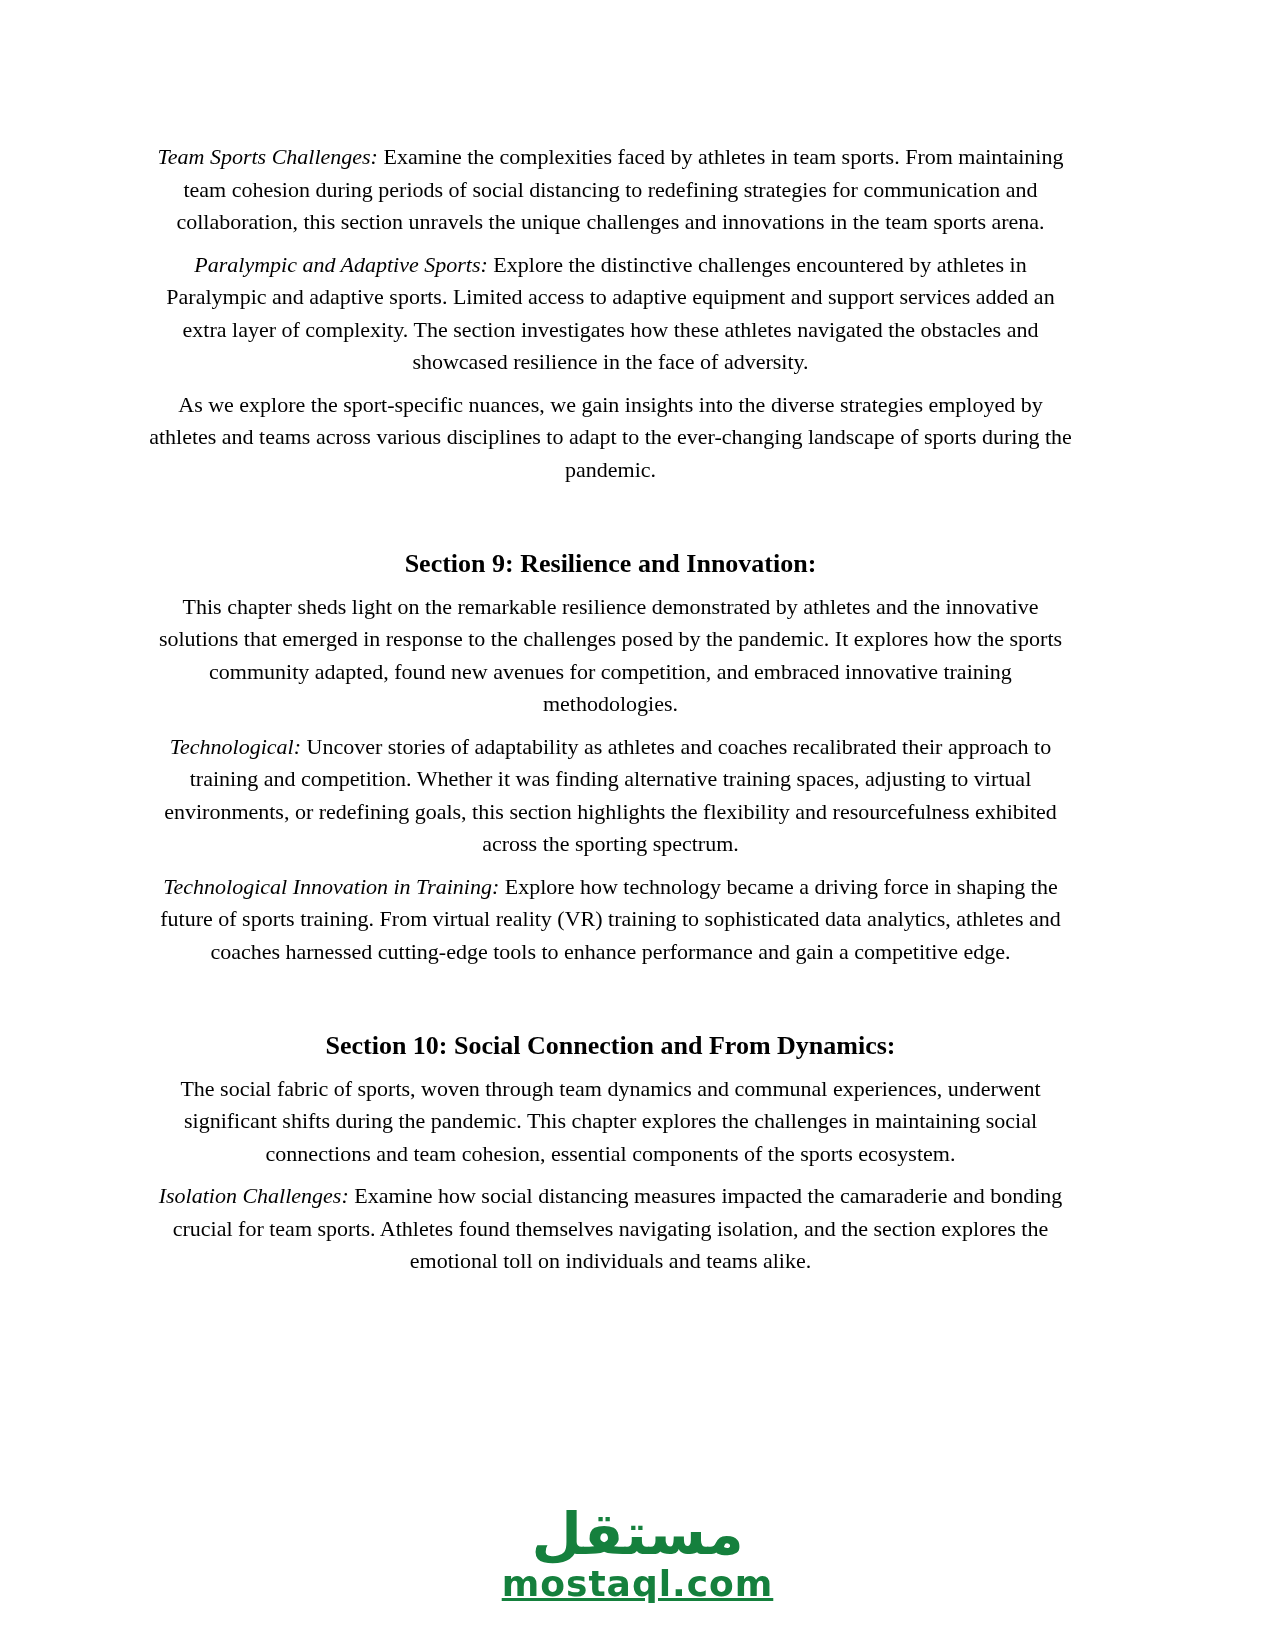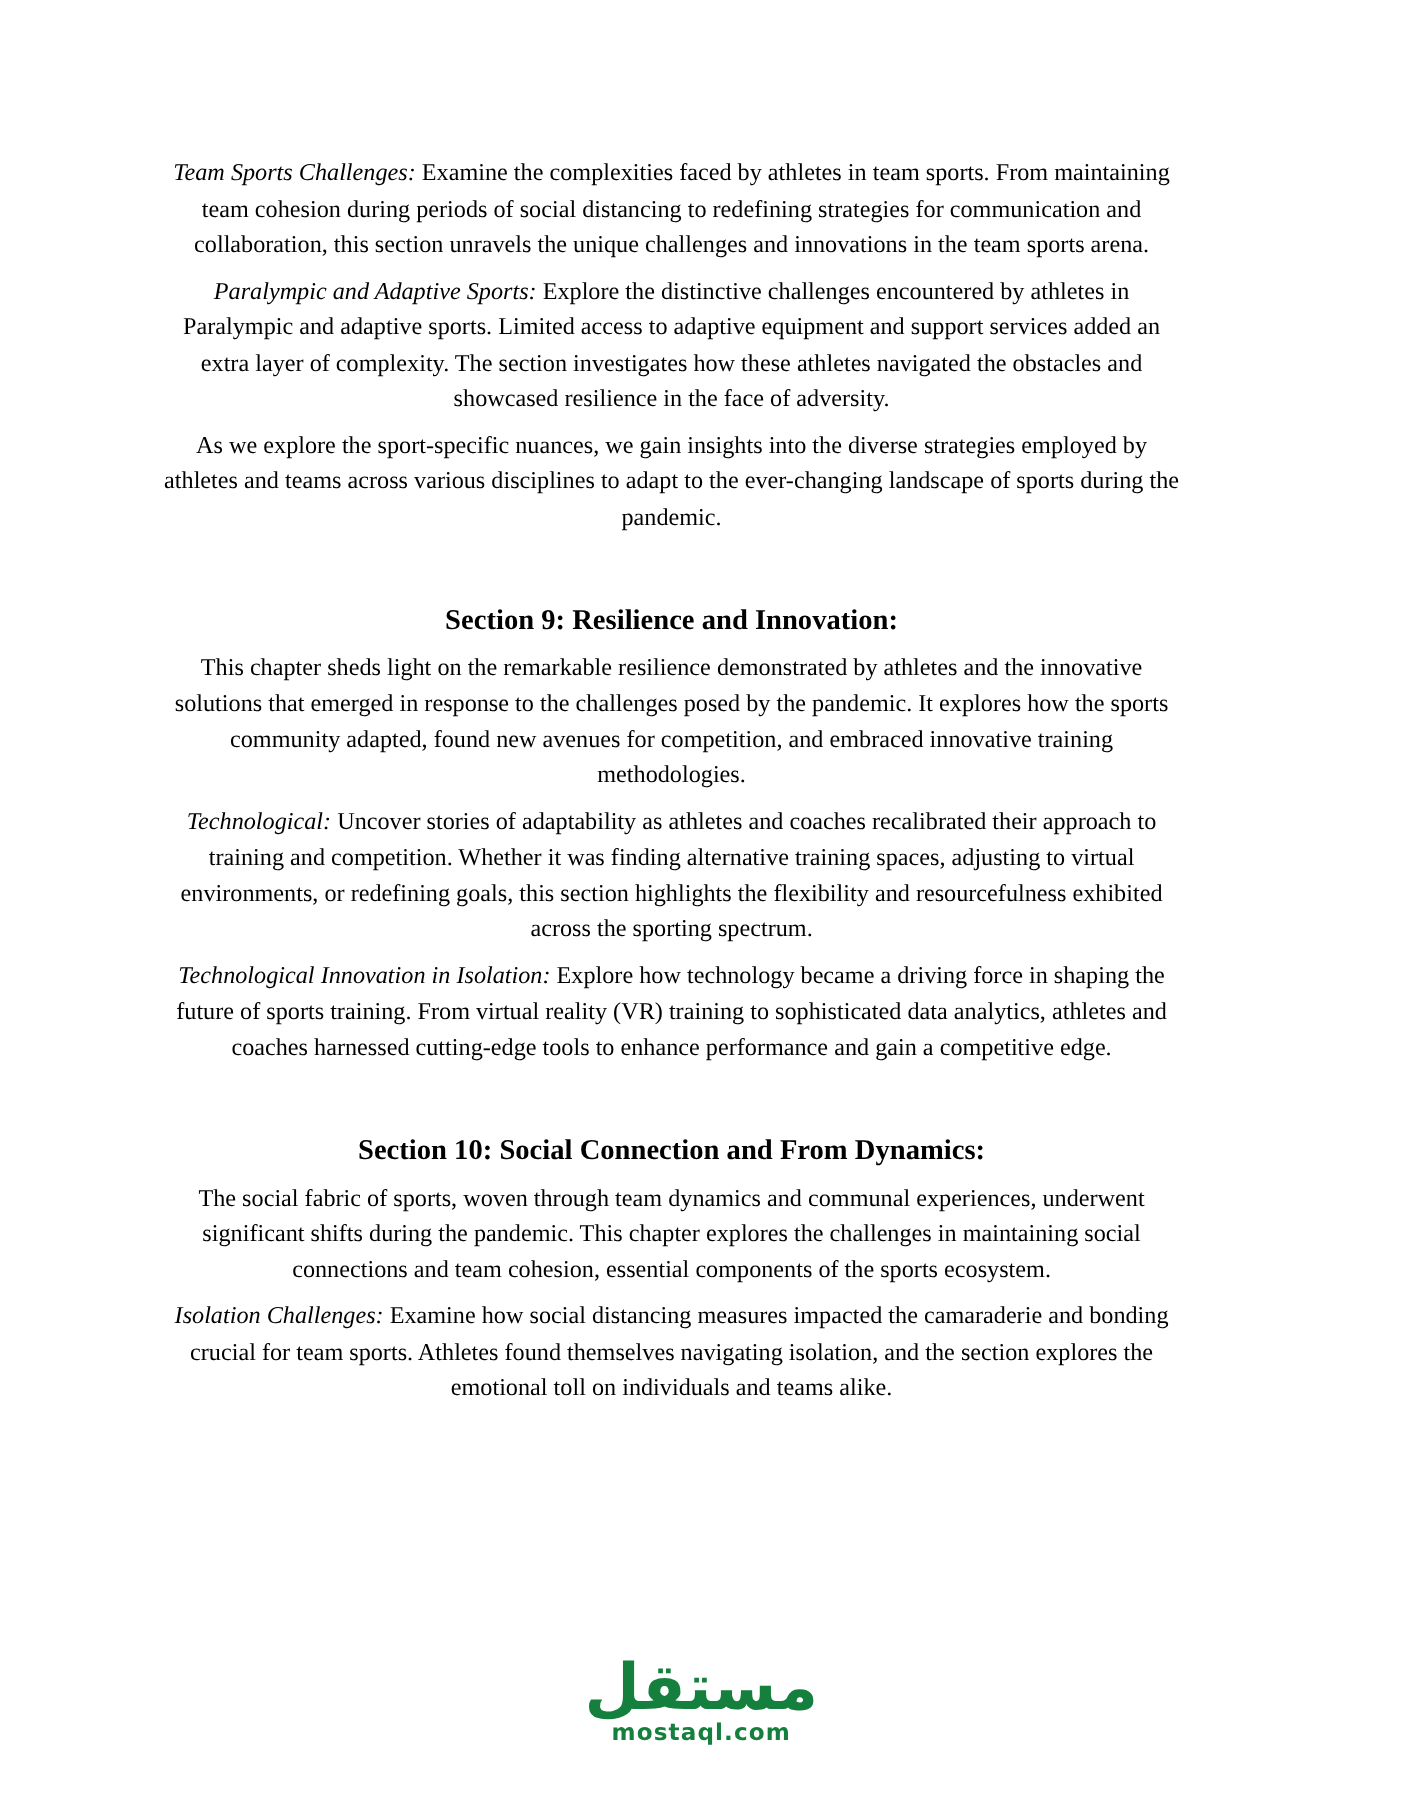--- a/index.html
+++ b/index.html
@@ -45,37 +45,38 @@
     font-family: "DejaVu Sans", sans-serif;
     user-select: none;
     pointer-events: none;
   }
   .wm-arabic {
     font-size: 58px;
     font-weight: 700;
     line-height: 1.25;
   }
   .wm-site {
-    font-size: 21px;
+    font-size: 36px;
     font-weight: 600;
     letter-spacing: 1px;
     margin-top: -8px;
+    text-decoration: underline;
   }
 </style>
 </head>
 <body>
 
 <main class="doc">
     <p><em>Team Sports Challenges:</em> Examine the complexities faced by athletes in team sports. From maintaining team cohesion during periods of social distancing to redefining strategies for communication and collaboration, this section unravels the unique challenges and innovations in the team sports arena.</p>
     <p><em>Paralympic and Adaptive Sports:</em> Explore the distinctive challenges encountered by athletes in Paralympic and adaptive sports. Limited access to adaptive equipment and support services added an extra layer of complexity. The section investigates how these athletes navigated the obstacles and showcased resilience in the face of adversity.</p>
     <p>As we explore the sport-specific nuances, we gain insights into the diverse strategies employed by athletes and teams across various disciplines to adapt to the ever-changing landscape of sports during the pandemic.</p>
     <h2>Section 9: Resilience and Innovation:</h2>
     <p>This chapter sheds light on the remarkable resilience demonstrated by athletes and the innovative solutions that emerged in response to the challenges posed by the pandemic. It explores how the sports community adapted, found new avenues for competition, and embraced innovative training methodologies.</p>
     <p><em>Technological:</em> Uncover stories of adaptability as athletes and coaches recalibrated their approach to training and competition. Whether it was finding alternative training spaces, adjusting to virtual environments, or redefining goals, this section highlights the flexibility and resourcefulness exhibited across the sporting spectrum.</p>
-    <p><em>Technological Innovation in Isolation:</em> Explore how technology became a driving force in shaping the future of sports training. From virtual reality (VR) training to sophisticated data analytics, athletes and coaches harnessed cutting-edge tools to enhance performance and gain a competitive edge.</p>
+    <p><em>Technological Innovation in Training:</em> Explore how technology became a driving force in shaping the future of sports training. From virtual reality (VR) training to sophisticated data analytics, athletes and coaches harnessed cutting-edge tools to enhance performance and gain a competitive edge.</p>
     <h2>Section 10: Social Connection and From Dynamics:</h2>
     <p>The social fabric of sports, woven through team dynamics and communal experiences, underwent significant shifts during the pandemic. This chapter explores the challenges in maintaining social connections and team cohesion, essential components of the sports ecosystem.</p>
     <p><em>Isolation Challenges:</em> Examine how social distancing measures impacted the camaraderie and bonding crucial for team sports. Athletes found themselves navigating isolation, and the section explores the emotional toll on individuals and teams alike.</p>
   </main>
 
 <div class="watermark" style="color: #15803d;">
   <div class="wm-arabic">مستقل</div>
   <div class="wm-site">mostaql.com</div>
 </div>
 

